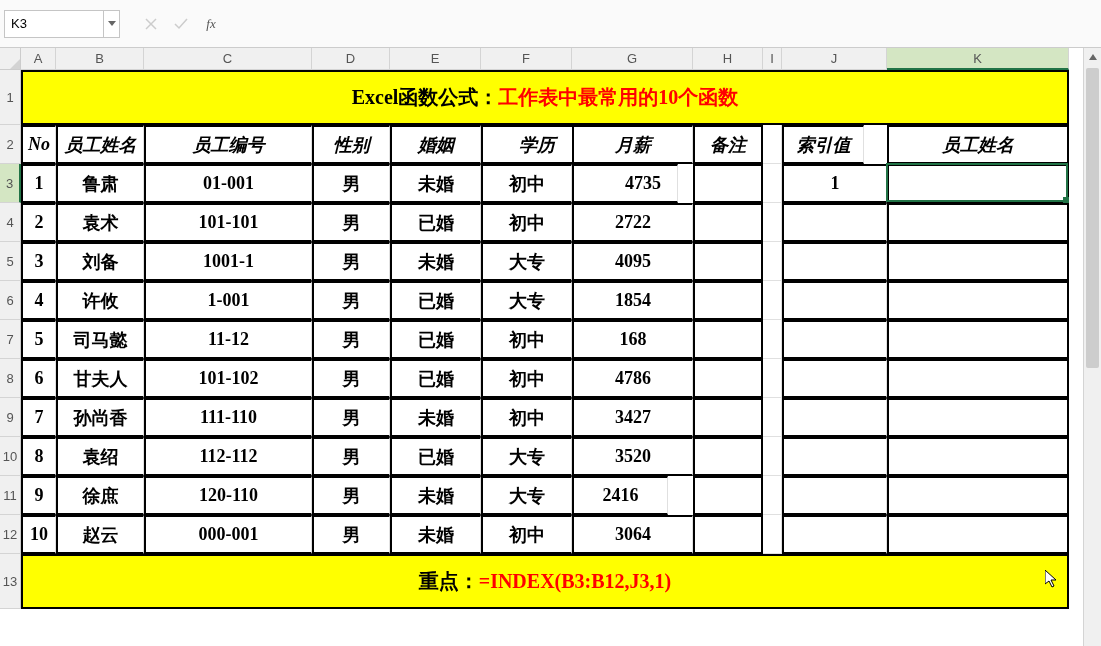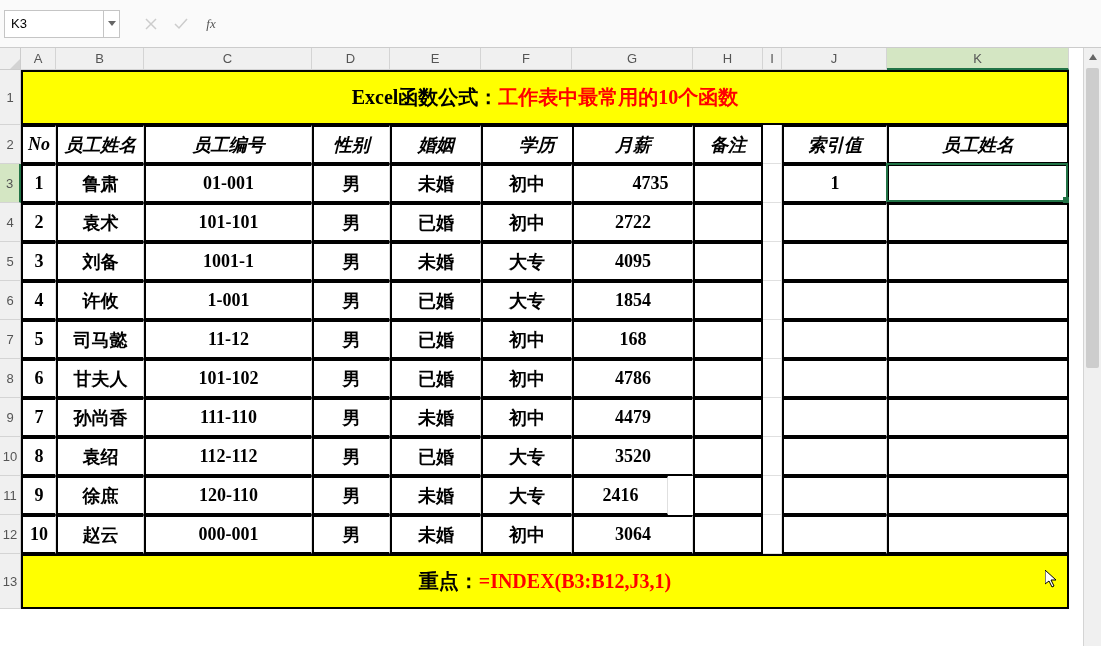--- a/index.html
+++ b/index.html
@@ -134,29 +134,29 @@
           </div>
           <div class="cell hdr-cell bt bb bl" style="left: 0px; top: 55px; width: 35px; height: 39px;">No</div>
           <div class="cell hdr-cell bt bb bl" style="left: 35px; top: 55px; width: 88px; height: 39px;">员工姓名</div>
           <div class="cell hdr-cell bt bb bl" style="left: 123px; top: 55px; width: 168px; height: 39px;">员工编号</div>
           <div class="cell hdr-cell bt bb bl" style="left: 291px; top: 55px; width: 78px; height: 39px;">性别</div>
           <div class="cell hdr-cell bt bb bl" style="left: 369px; top: 55px; width: 91px; height: 39px;">婚姻</div>
           <div class="cell hdr-cell bt bb bl" style="left: 460px; top: 55px; width: 111px; height: 39px;">学历</div>
           <div class="cell hdr-cell bt bb bl" style="left: 551px; top: 55px; width: 121px; height: 39px;">月薪</div>
           <div class="cell hdr-cell bt bb bl br" style="left: 672px; top: 55px; width: 70px; height: 39px;">备注</div>
           <div class="cell " style="left: 742px; top: 55px; width: 19px; height: 39px;"></div>
-          <div class="cell hdr-cell bt bb bl" style="left: 761px; top: 55px; width: 105px; height: 39px; text-align: center;">索引值</div>
+          <div class="cell hdr-cell bt bb bl" style="left: 761px; top: 55px; width: 82px; height: 39px; text-align: center;">索引值</div>
           <div class="cell hdr-cell bt bb bl br" style="left: 866px; top: 55px; width: 182px; height: 39px;">员工姓名</div>
           <div class="cell data-cell bt bb bl" style="left: 0px; top: 94px; width: 35px; height: 39px;">1</div>
           <div class="cell data-cell bt bb bl" style="left: 35px; top: 94px; width: 88px; height: 39px;">鲁肃</div>
           <div class="cell data-cell bt bb bl" style="left: 123px; top: 94px; width: 168px; height: 39px;">01-001</div>
           <div class="cell data-cell bt bb bl" style="left: 291px; top: 94px; width: 78px; height: 39px;">男</div>
           <div class="cell data-cell bt bb bl" style="left: 369px; top: 94px; width: 91px; height: 39px;">未婚</div>
           <div class="cell data-cell bt bb bl" style="left: 460px; top: 94px; width: 91px; height: 39px;">初中</div>
-          <div class="cell data-cell bt bb bl" style="left: 551px; top: 94px; width: 121px; height: 39px; padding-left: 37px;">4735</div>
+          <div class="cell data-cell bt bb bl" style="left: 551px; top: 94px; width: 106px; height: 39px; padding-left: 37px;">4735</div>
           <div class="cell data-cell bt bb bl br" style="left: 672px; top: 94px; width: 70px; height: 39px;"></div>
           <div class="cell " style="left: 742px; top: 94px; width: 19px; height: 39px;"></div>
           <div class="cell data-cell bt bb bl" style="left: 761px; top: 94px; width: 105px; height: 39px;">1</div>
           <div class="cell data-cell bt bb bl br" style="left: 866px; top: 94px; width: 182px; height: 39px;"></div>
           <div class="cell data-cell bt bb bl" style="left: 0px; top: 133px; width: 35px; height: 39px;">2</div>
           <div class="cell data-cell bt bb bl" style="left: 35px; top: 133px; width: 88px; height: 39px;">袁术</div>
           <div class="cell data-cell bt bb bl" style="left: 123px; top: 133px; width: 168px; height: 39px;">101-101</div>
           <div class="cell data-cell bt bb bl" style="left: 291px; top: 133px; width: 78px; height: 39px;">男</div>
           <div class="cell data-cell bt bb bl" style="left: 369px; top: 133px; width: 91px; height: 39px;">已婚</div>
           <div class="cell data-cell bt bb bl" style="left: 460px; top: 133px; width: 91px; height: 39px;">初中</div>
@@ -208,21 +208,21 @@
           <div class="cell data-cell bt bb bl br" style="left: 672px; top: 289px; width: 70px; height: 39px;"></div>
           <div class="cell " style="left: 742px; top: 289px; width: 19px; height: 39px;"></div>
           <div class="cell data-cell bt bb bl" style="left: 761px; top: 289px; width: 105px; height: 39px;"></div>
           <div class="cell data-cell bt bb bl br" style="left: 866px; top: 289px; width: 182px; height: 39px;"></div>
           <div class="cell data-cell bt bb bl" style="left: 0px; top: 328px; width: 35px; height: 39px;">7</div>
           <div class="cell data-cell bt bb bl" style="left: 35px; top: 328px; width: 88px; height: 39px;">孙尚香</div>
           <div class="cell data-cell bt bb bl" style="left: 123px; top: 328px; width: 168px; height: 39px;">111-110</div>
           <div class="cell data-cell bt bb bl" style="left: 291px; top: 328px; width: 78px; height: 39px;">男</div>
           <div class="cell data-cell bt bb bl" style="left: 369px; top: 328px; width: 91px; height: 39px;">未婚</div>
           <div class="cell data-cell bt bb bl" style="left: 460px; top: 328px; width: 91px; height: 39px;">初中</div>
-          <div class="cell data-cell bt bb bl" style="left: 551px; top: 328px; width: 121px; height: 39px;">4479</div>
+          <div class="cell data-cell bt bb bl" style="left: 551px; top: 328px; width: 121px; height: 39px;">3427</div>
           <div class="cell data-cell bt bb bl br" style="left: 672px; top: 328px; width: 70px; height: 39px;"></div>
           <div class="cell " style="left: 742px; top: 328px; width: 19px; height: 39px;"></div>
           <div class="cell data-cell bt bb bl" style="left: 761px; top: 328px; width: 105px; height: 39px;"></div>
           <div class="cell data-cell bt bb bl br" style="left: 866px; top: 328px; width: 182px; height: 39px;"></div>
           <div class="cell data-cell bt bb bl" style="left: 0px; top: 367px; width: 35px; height: 39px;">8</div>
           <div class="cell data-cell bt bb bl" style="left: 35px; top: 367px; width: 88px; height: 39px;">袁绍</div>
           <div class="cell data-cell bt bb bl" style="left: 123px; top: 367px; width: 168px; height: 39px;">112-112</div>
           <div class="cell data-cell bt bb bl" style="left: 291px; top: 367px; width: 78px; height: 39px;">男</div>
           <div class="cell data-cell bt bb bl" style="left: 369px; top: 367px; width: 91px; height: 39px;">已婚</div>
           <div class="cell data-cell bt bb bl" style="left: 460px; top: 367px; width: 91px; height: 39px;">大专</div>

